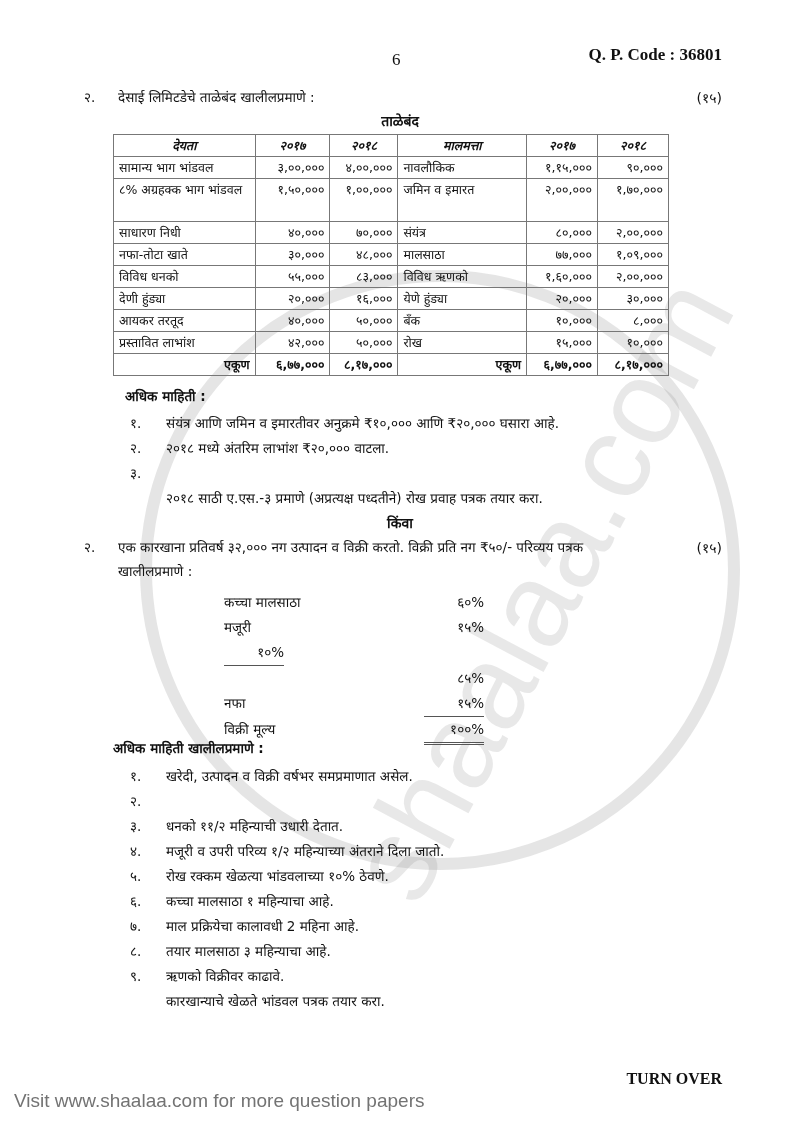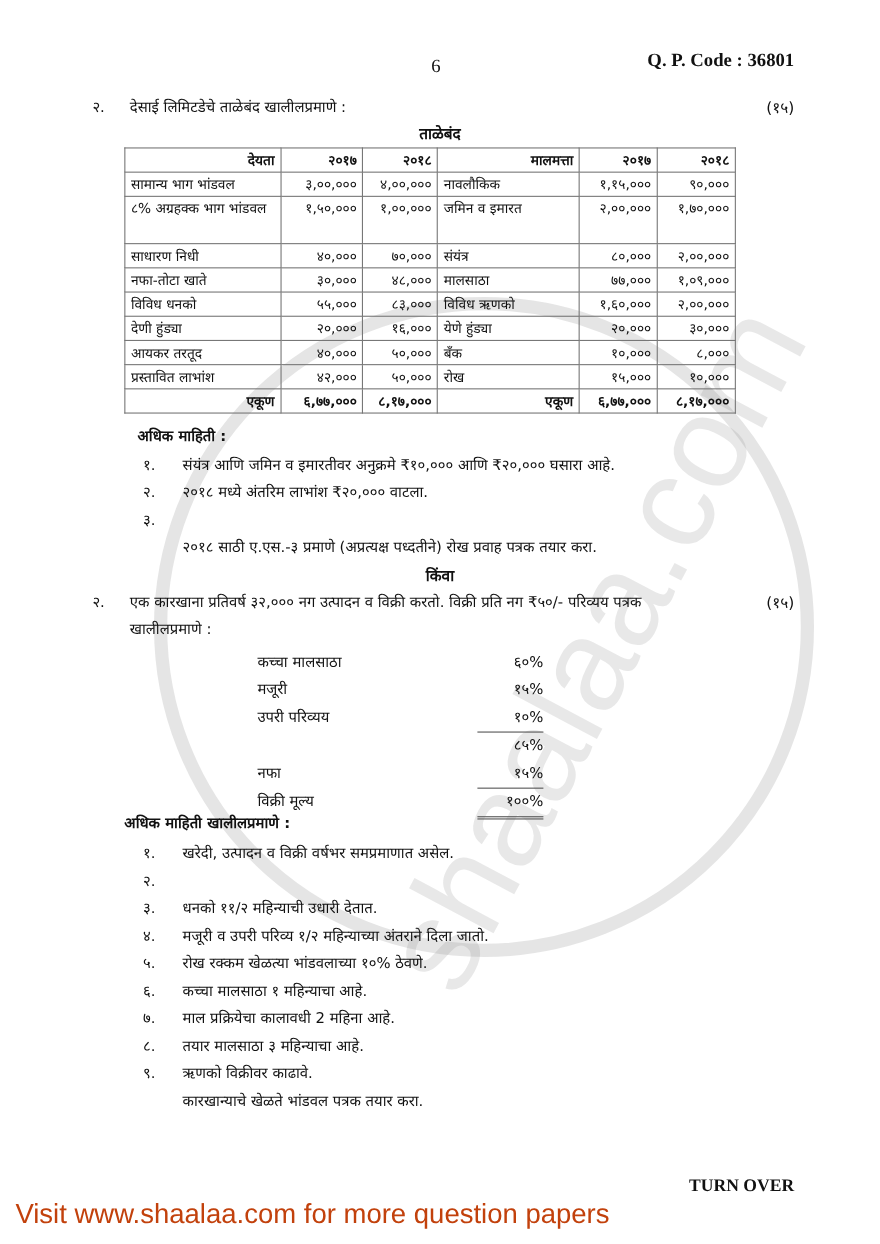--- a/index.html
+++ b/index.html
@@ -14,37 +14,37 @@
   .marks { font-size: 14px; }
   .center-heading { font-weight: bold; font-size: 14px; text-align: center; }
 
   table.bs {
     position: absolute; left: 113px; top: 134px; width: 556px;
     border-collapse: collapse; font-size: 12.5px;
   }
   table.bs th, table.bs td {
     border: 1px solid #777; padding: 2px 5px; vertical-align: top; line-height: 17px;
   }
-  table.bs th { font-weight: bold; text-align: right; }
+  table.bs th { font-weight: bold; text-align: center; font-style: italic; }
   table.bs td.num { text-align: right; white-space: nowrap; }
   table.bs td.total-label { text-align: right; font-weight: bold; }
   table.bs td.total-num { text-align: right; font-weight: bold; }
   table.bs tr.tall td { height: 38px; }
 
   .info-head { font-weight: bold; font-size: 13.5px; }
   .list-item { font-size: 13.5px; display: flex; }
   .list-item .n { width: 36px; display: inline-block; }
   .cost-row { font-size: 13.5px; display: flex; width: 260px; }
   .cost-row .lbl { flex: 1; }
   .cost-row .val { width: 60px; text-align: right; }
   .ul-single { border-bottom: 1px solid #555; }
   .ul-double { border-bottom: 3px double #555; }
 
   .turn-over { right: 78px; top: 1070px; font-family: "Liberation Serif", serif; font-weight: bold; font-size: 16px; }
-  .footer { left: 14px; top: 1090px; font-family: "Liberation Sans", sans-serif; font-size: 25px; color: #c2410c; }
+  .footer { left: 14px; top: 1090px; font-family: "Liberation Sans", sans-serif; font-size: 19px; color: #737373; }
 
   .watermark-circle {
     left: 140px; top: 270px; width: 600px; height: 600px; border-radius: 50%;
     border: 12px solid rgba(150,150,150,0.25); box-sizing: border-box; pointer-events: none;
   }
   .watermark-text {
     left: 200px; top: 520px; font-family: "Liberation Sans", sans-serif; font-size: 120px;
     color: rgba(150,150,150,0.22); transform: rotate(-62deg); transform-origin: center;
     pointer-events: none; white-space: nowrap;
   }
@@ -177,31 +177,30 @@
     </div>
 </div>
 
 <div class="abs center-heading" style="left:340px; width:120px; top:513px;">किंवा</div>
 
 <div class="abs q-line" style="left:84px; top:538px;">२.</div>
 <div class="abs q-line" style="left:118px; top:538px;">एक कारखाना प्रतिवर्ष ३२,००० नग उत्पादन व विक्री करतो. विक्री प्रति नग ₹५०/- परिव्यय पत्रक</div>
 <div class="abs q-line" style="left:118px; top:562px;">खालीलप्रमाणे :</div>
 <div class="abs marks" style="right:78px; top:538px;">(१५)</div>
 
-<div class="abs" style="left:234px; top:590px; line-height:25px;">
+<div class="abs" style="left:224px; top:590px; line-height:25px;">
   <div class="cost-row">
       <span class="lbl">कच्चा मालसाठा</span>
       <span class="val">६०%</span>
     </div>
   <div class="cost-row">
       <span class="lbl">मजूरी</span>
       <span class="val">१५%</span>
     </div>
   <div class="cost-row">
-      <span class="lbl">उपरी परिव्यय</span>
       <span class="val ul-single">१०%</span>
     </div>
   <div class="cost-row">
       <span class="lbl"></span>
       <span class="val">८५%</span>
     </div>
   <div class="cost-row">
       <span class="lbl">नफा</span>
       <span class="val ul-single">१५%</span>
     </div>

